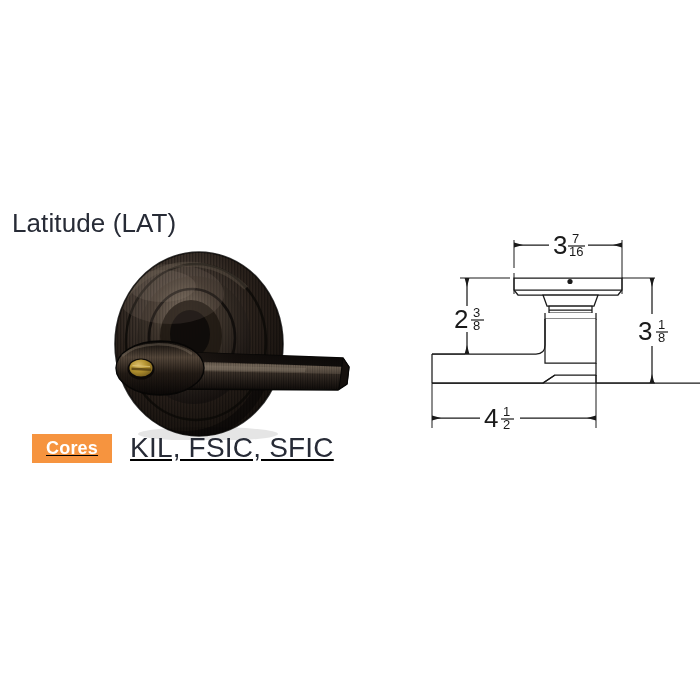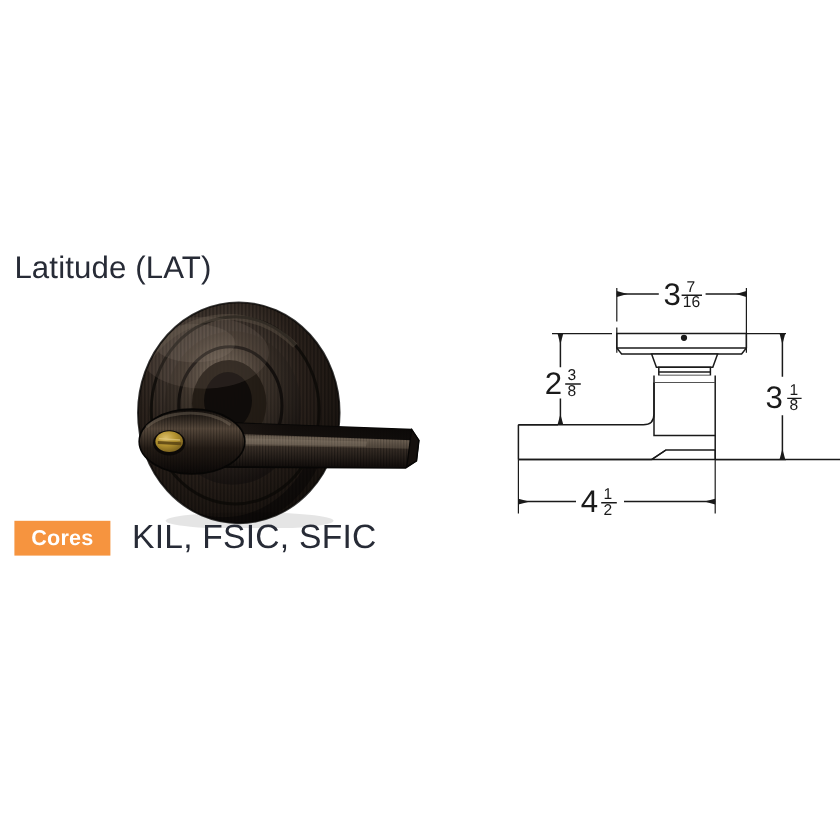--- a/index.html
+++ b/index.html
@@ -36,25 +36,26 @@
     position: absolute;
     left: 96px;
     top: 248px;
     width: 284px;
     height: 192px;
   }
 
   
   #cores-row {
     position: absolute;
-    left: 12px;
+    left: 32px;
     top: 433px;
     height: 30px;
     display: flex;
     align-items: center;
+    text-decoration: underline;
   }
   #cores-badge {
     background: #f6943f;
     color: #ffffff;
     font-size: 18px;
     font-weight: 700;
     letter-spacing: 0.2px;
     padding: 4px 14px 5px 14px;
     line-height: 20px;
     height: 20px;

